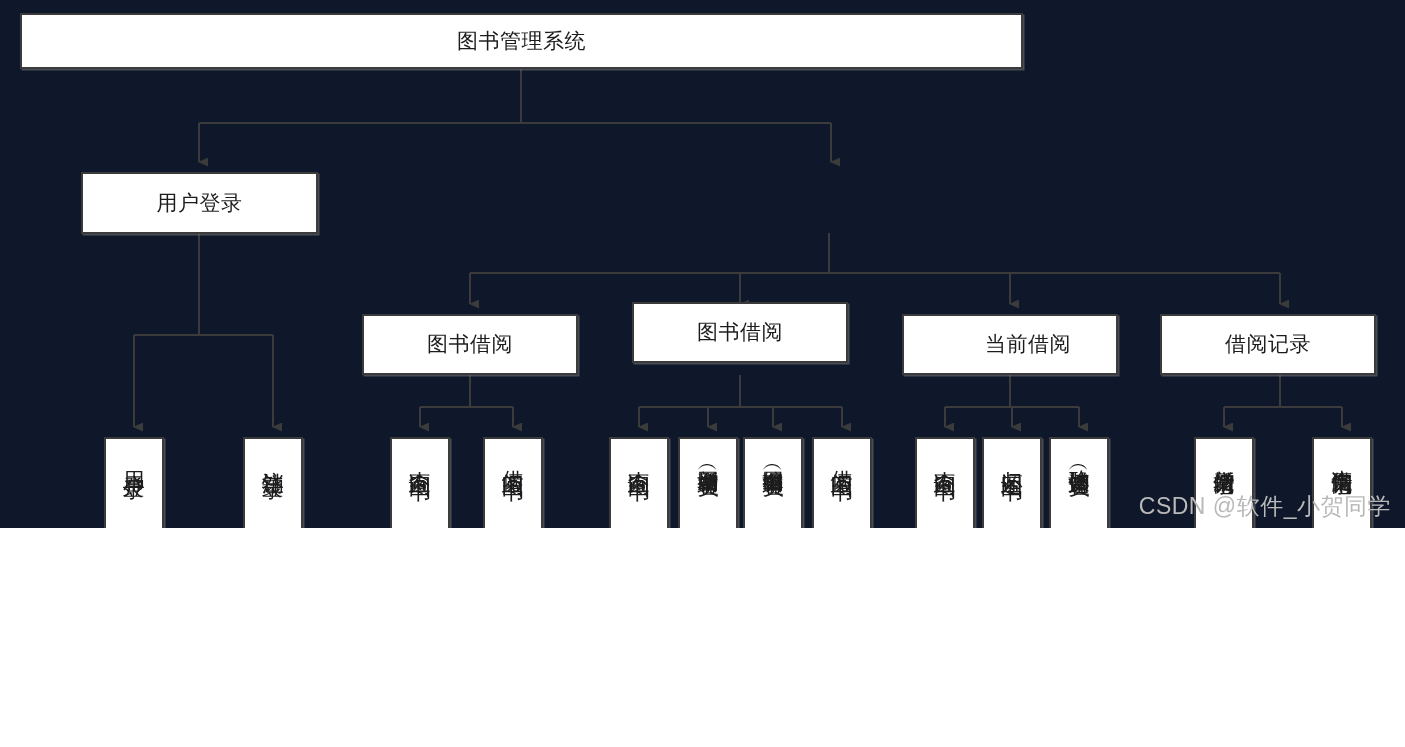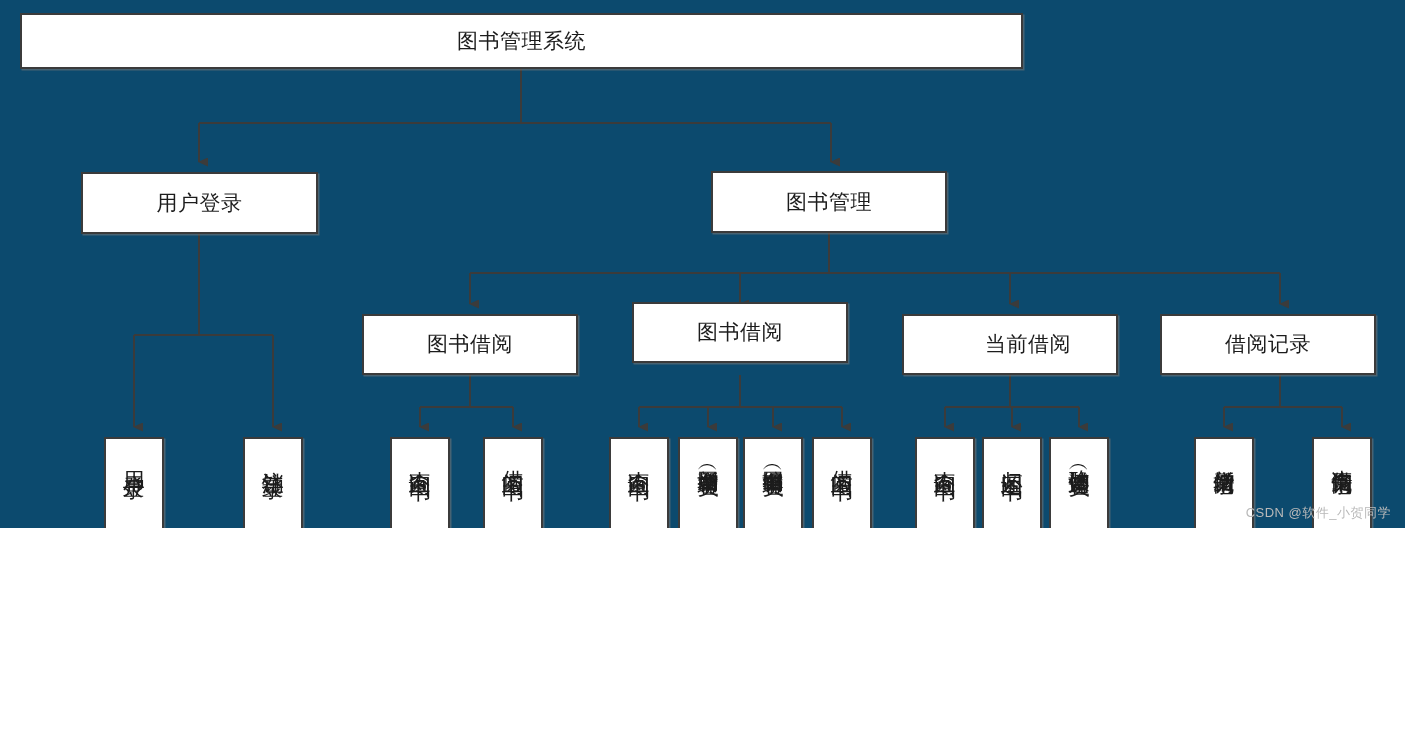--- a/index.html
+++ b/index.html
@@ -7,21 +7,21 @@
     padding: 0;
     background: #ffffff;
   }
   body {
     font-family: "Liberation Sans", "DejaVu Sans", sans-serif;
   }
   #stage {
     position: relative;
     width: 1405px;
     height: 528px;
-    background: #0c4a6e;
+    background: #0f172a;
     overflow: hidden;
   }
   #diagram-svg {
     position: absolute;
     left: 0;
     top: 0;
     width: 1405px;
     height: 747px;
   }
   .node-box {
@@ -54,21 +54,21 @@
     white-space: nowrap;
   }
   .node-box.vertical.long .node-label {
     font-size: 21px;
     letter-spacing: 1px;
   }
   .watermark {
     position: absolute;
     right: 14px;
     bottom: 6px;
-    font-size: 13px;
+    font-size: 23px;
     color: #b9b9b9;
     letter-spacing: 0.5px;
     white-space: nowrap;
     pointer-events: none;
   }
 </style>
 </head>
 <body>
 
 <div id="stage">
@@ -126,23 +126,20 @@
     </g>
   </svg>
 
   <div class="node-box" style="left:20px; top:13px; width:1003px; height:56px;">
     <span class="node-label">图书管理系统</span>
   </div>
 
   <div class="node-box" style="left:81px; top:172px; width:237px; height:62px;">
     <span class="node-label">用户登录</span>
   </div>
-  <div class="node-box" style="left:711px; top:171px; width:236px; height:62px;">
-    <span class="node-label">图书管理</span>
-  </div>
 
   <div class="node-box" style="left:362px; top:314px; width:216px; height:61px;">
     <span class="node-label">图书借阅</span>
   </div>
   <div class="node-box" style="left:632px; top:302px; width:216px; height:61px;">
     <span class="node-label">图书借阅</span>
   </div>
   <div class="node-box" style="left:902px; top:314px; width:216px; height:61px;padding-left:36px;">
     <span class="node-label">当前借阅</span>
   </div>

